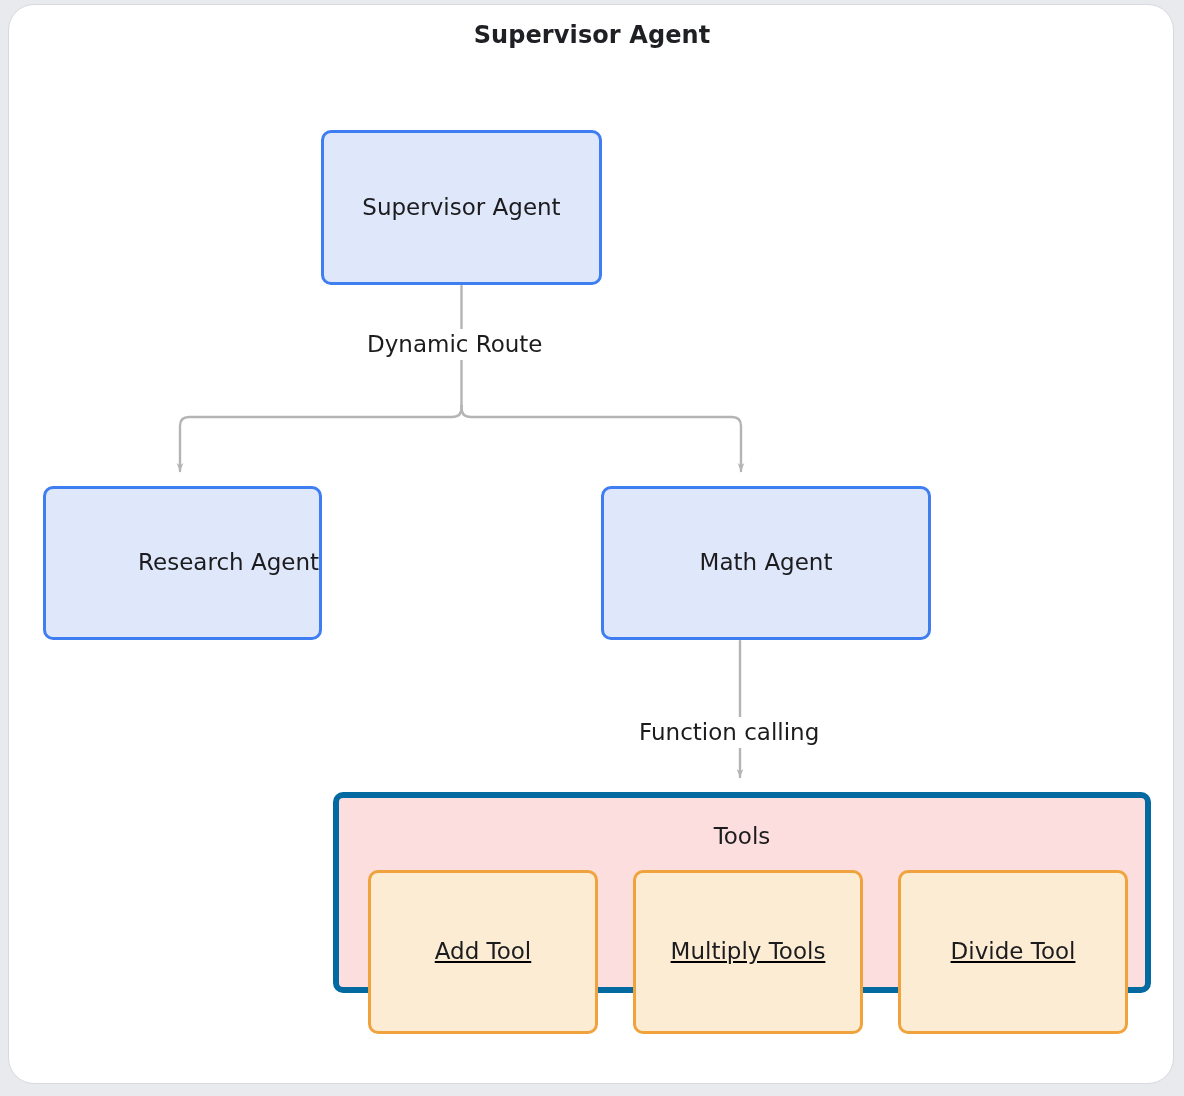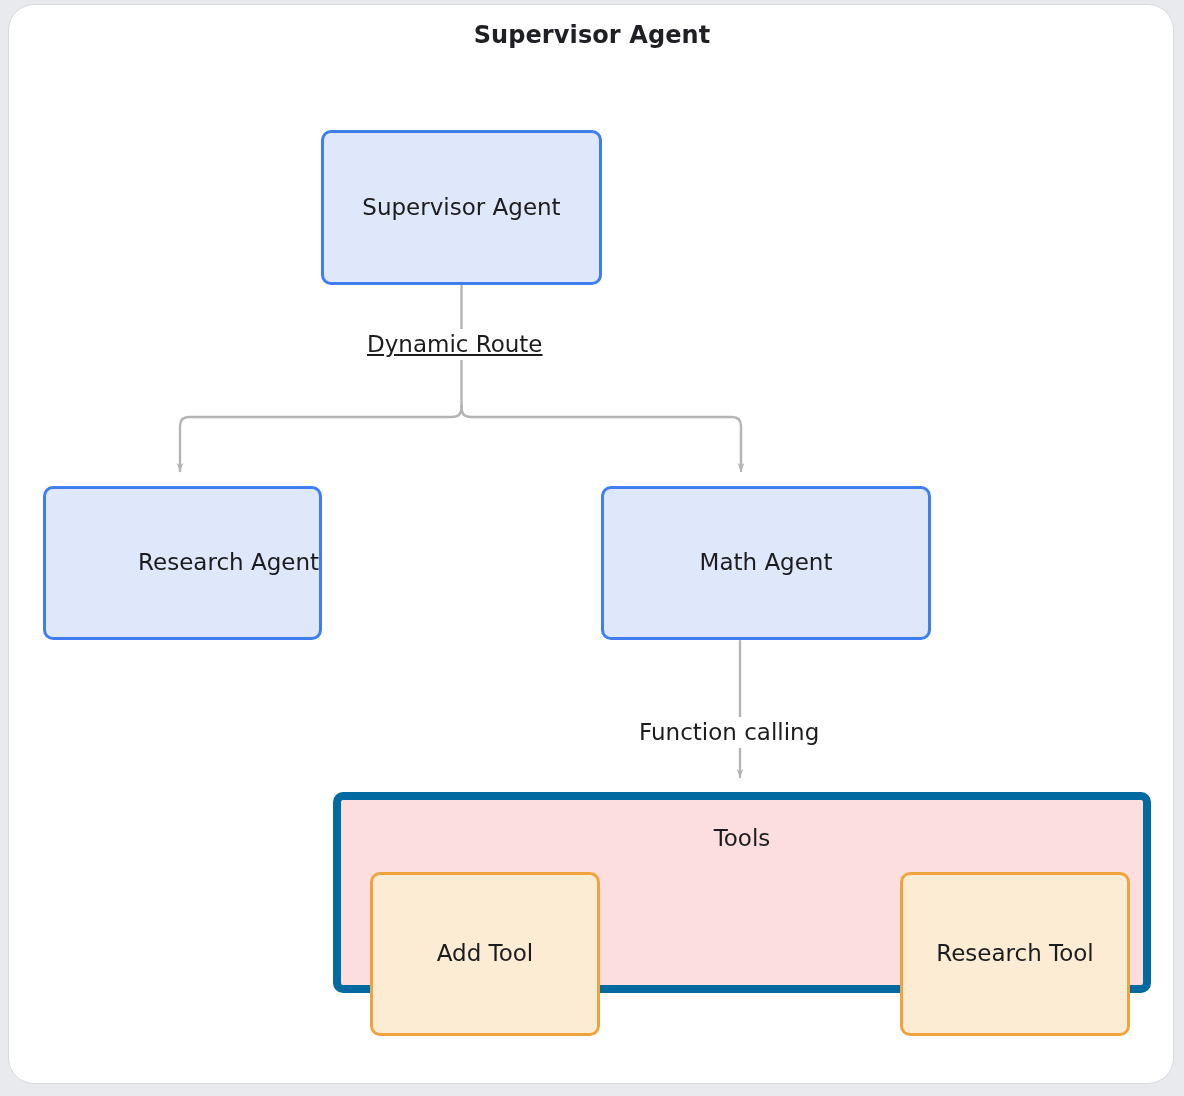--- a/index.html
+++ b/index.html
@@ -97,39 +97,38 @@
     font-size: 23px;
     color: #1c1c1e;
     padding: 1px 6px;
     white-space: nowrap;
     line-height: 1.25;
   }
 
   #label-dynamic-route {
     left: 352px;
     top: 324px;
-    text-decoration: underline;
   }
 
   #label-function-calling {
     left: 624px;
     top: 684px;
     margin-top: 28px;
   }
 
   
   #cluster-tools {
     position: absolute;
     left: 324px;
     top: 787px;
     width: 818px;
     height: 201px;
     box-sizing: border-box;
     background: #fbdedd;
-    border: 8px solid #0369a1;
+    border: 6px solid #0369a1;
     border-radius: 10px;
   }
 
   #cluster-tools-title {
     position: absolute;
     left: 0;
     top: 25px;
     width: 100%;
     text-align: center;
     font-size: 23px;
@@ -138,20 +137,21 @@
 
   #tools-row {
     position: absolute;
     left: 29px;
     top: 72px;
     width: 760px;
     height: 164px;
     display: flex;
     justify-content: space-between;
     align-items: stretch;
+    text-decoration: underline;
   }
 
   .node.tool {
     position: relative;
     left: auto;
     top: auto;
     flex: 0 0 230px;
     height: 164px;
     background: #fdecd4;
     border: 3px solid #f0a33c;
@@ -198,18 +198,21 @@
   <div class="edge-label" id="label-function-calling">Function calling</div>
 
   <div id="cluster-tools">
     <div id="cluster-tools-title">Tools</div>
 
     <div id="tools-row">
       <div class="node tool">
         <span>Add Tool</span>
       </div>
       <div class="node tool">
-        <span>Research Tool</span>
+        <span>Multiply Tools</span>
+      </div>
+      <div class="node tool">
+        <span>Divide Tool</span>
       </div>
     </div>
   </div>
 
 </div>
 
 </body></html>

